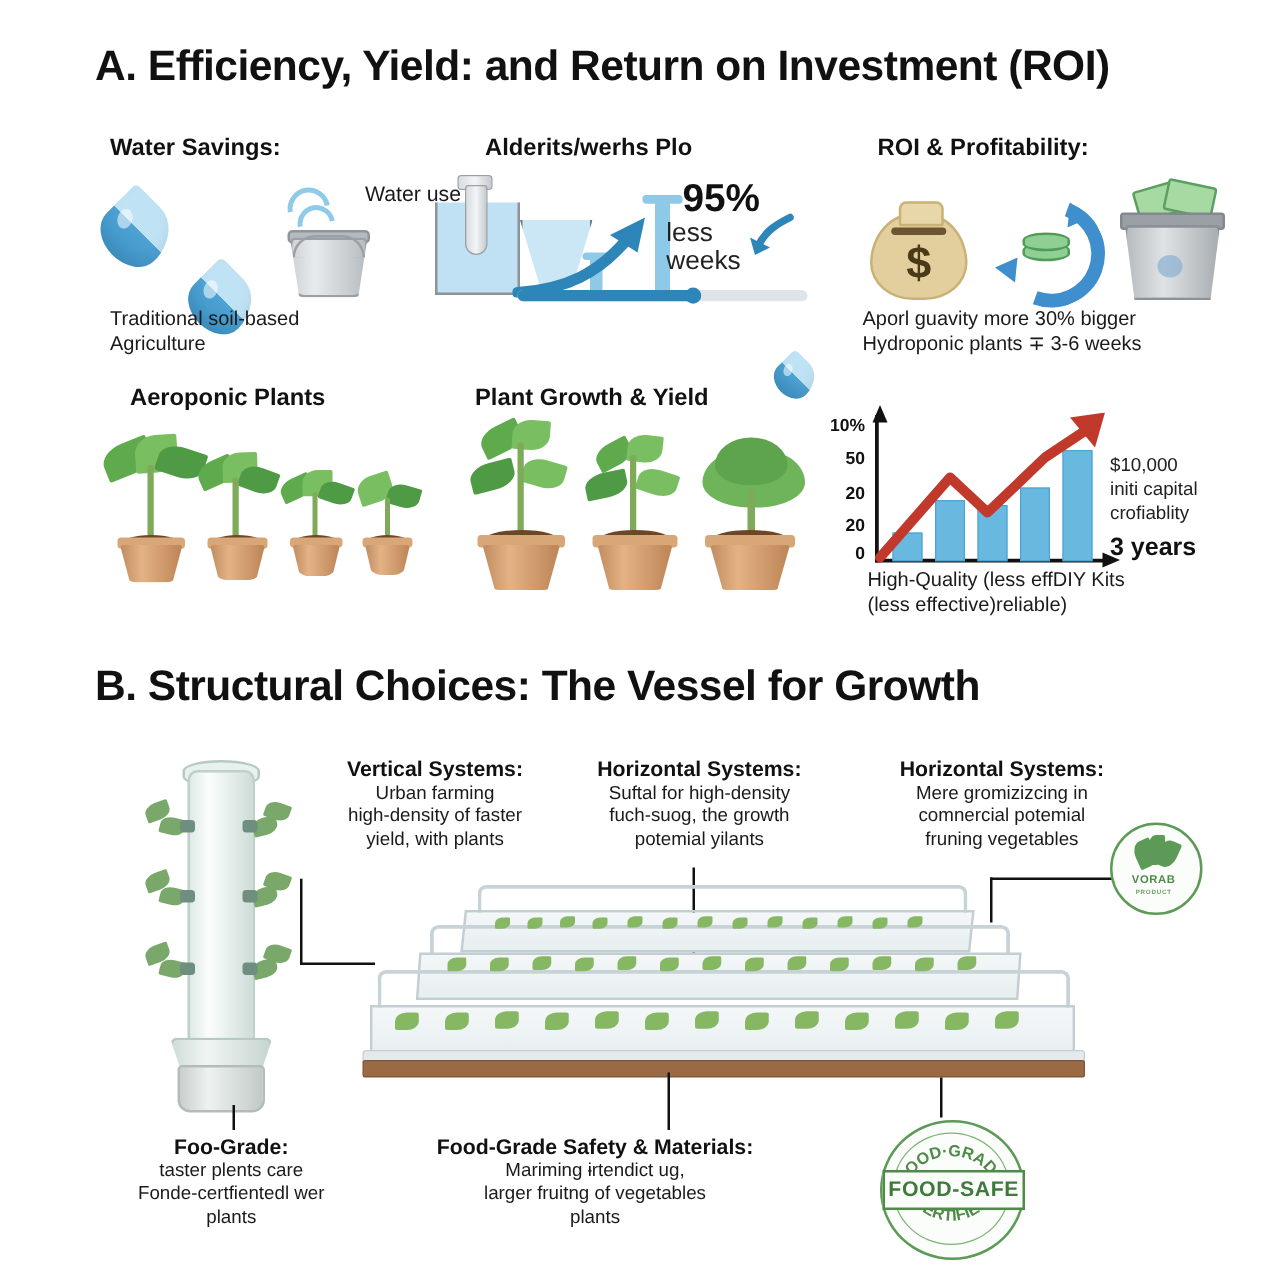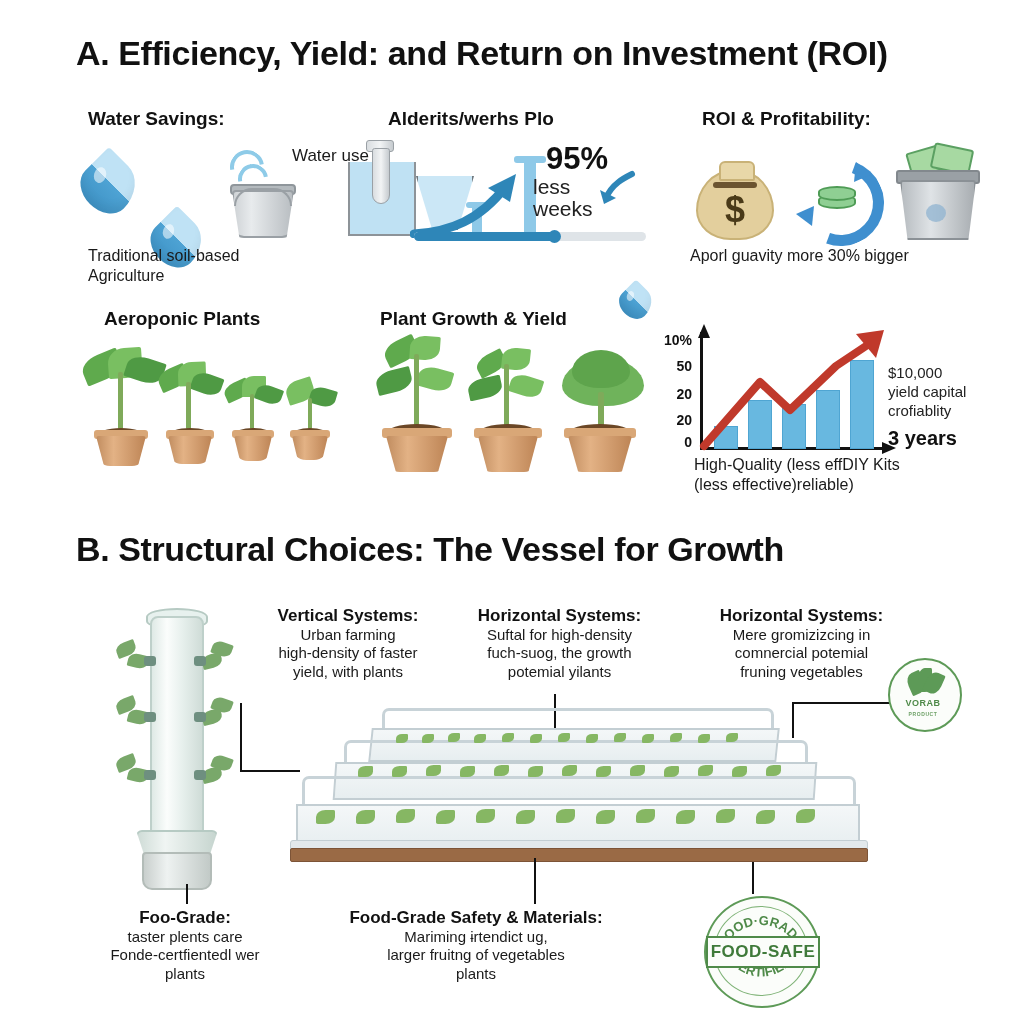--- a/index.html
+++ b/index.html
@@ -272,20 +272,21 @@
   <div class="abs" style="left:892px;top:146px;width:90px;height:92px;">
     <div class="cash" style="left:16px;top:2px;width:34px;height:22px;transform:rotate(-16deg);"></div>
     <div class="cash" style="left:40px;top:0px;width:36px;height:22px;transform:rotate(12deg);"></div>
     <div class="bin-lid" style="left:4px;top:24px;width:80px;height:10px;"></div>
     <div class="bin" style="left:8px;top:34px;width:72px;height:56px;"></div>
     <div class="abs" style="left:34px;top:58px;width:20px;height:18px;border-radius:50%;background:#8fb3d0;opacity:.75;"></div>
   </div>
 
   <div class="abs caption" style="left:690px;top:246px;width:290px;">
     <div>Aporl guavity more 30% bigger</div>
+    <div>Hydroponic plants ∓ 3-6 weeks</div>
   </div>
 
   <div class="abs col-head" style="left:104px;top:308px;">Aeroponic Plants</div>
   <div class="abs col-head" style="left:380px;top:308px;">Plant Growth &amp; Yield</div>
 
   <div class="abs" style="left:78px;top:348px;width:280px;height:120px;">
 
     <div>
       <div class="leaf" style="left:4px;top:6px;width:40px;height:26px;transform:rotate(-22deg);"></div>
       <div class="leaf l2" style="left:30px;top:0px;width:34px;height:30px;transform:rotate(-4deg);"></div>
@@ -384,21 +385,21 @@
     <div class="cbar" style="left:190px;top:30px;width:22px;height:87px;"></div>
 
     <svg class="trend" width="240" height="130">
       <polyline points="44,116 100,52 130,80 176,36 212,12" stroke="#c0392b" stroke-width="8" fill="none" stroke-linejoin="round" stroke-linecap="round"></polyline>
       <path d="M196 4 L224 0 L216 28 Z" fill="#c0392b"></path>
     </svg>
   </div>
 
   <div class="abs side-note" style="left:888px;top:352px;width:130px;margin-top:12px;">
     <div>$10,000</div>
-    <div>yield capital</div>
+    <div>initi capital</div>
     <div>crofiablity</div>
     <div style="margin-top:6px;font-size:20px;font-weight:700;color:#111;">3 years</div>
   </div>
 
   <div class="abs caption" style="left:694px;top:455px;width:300px;">
     <div>High-Quality (less effDIY Kits</div>
     <div>(less effective)reliable)</div>
   </div>
 
   <div class="abs section-title" style="left:76px;top:530px;">B. Structural Choices: The Vessel for Growth</div>

